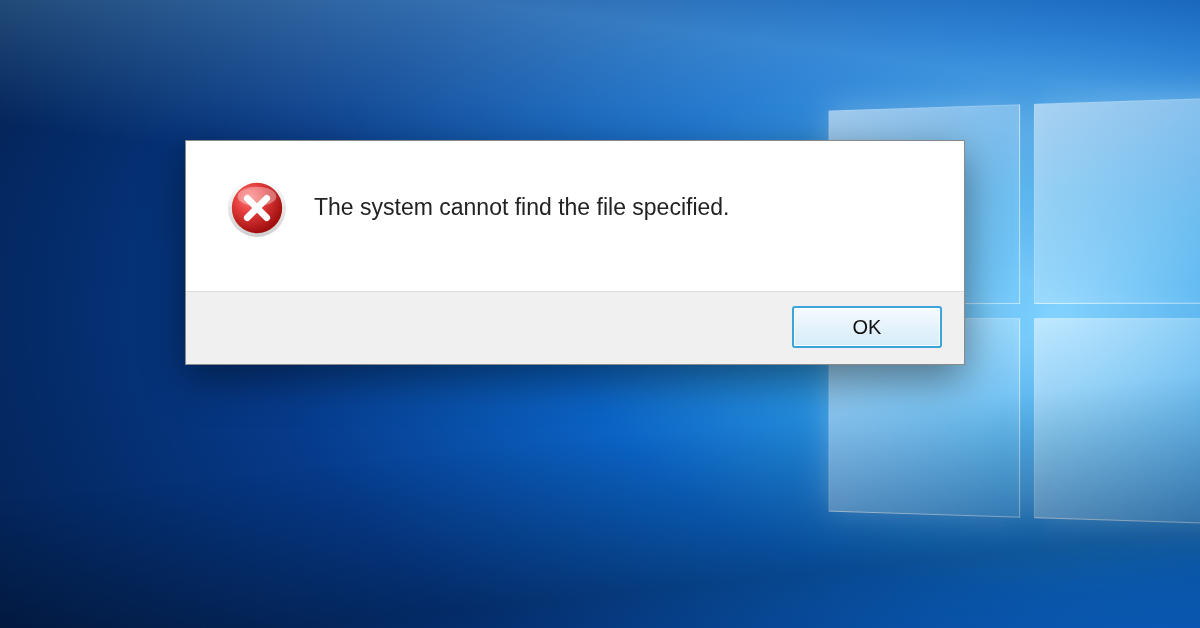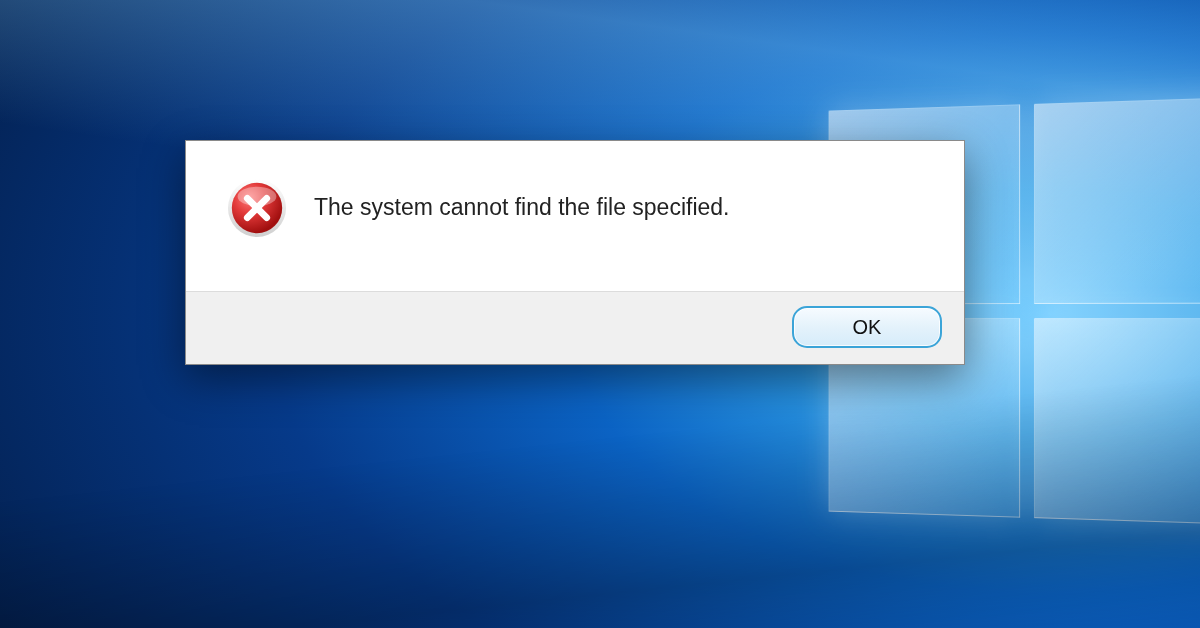--- a/index.html
+++ b/index.html
@@ -90,21 +90,21 @@
       display: flex;
       justify-content: flex-end;
     }
     .ok-button {
       min-width: 150px;
       height: 42px;
       font-size: 20px;
       color: #111;
       background: linear-gradient(180deg, #f6fbff 0%, #e4f2fb 50%, #d6ecfa 100%);
       border: 2px solid #3ba4d8;
-      border-radius: 15px;
+      border-radius: 3px;
       box-shadow: inset 0 0 0 1px rgba(255,255,255,0.8);
       cursor: pointer;
       display: flex;
       align-items: center;
       justify-content: center;
       font-family: inherit;
     }
   </style>
 </head>
 <body>

